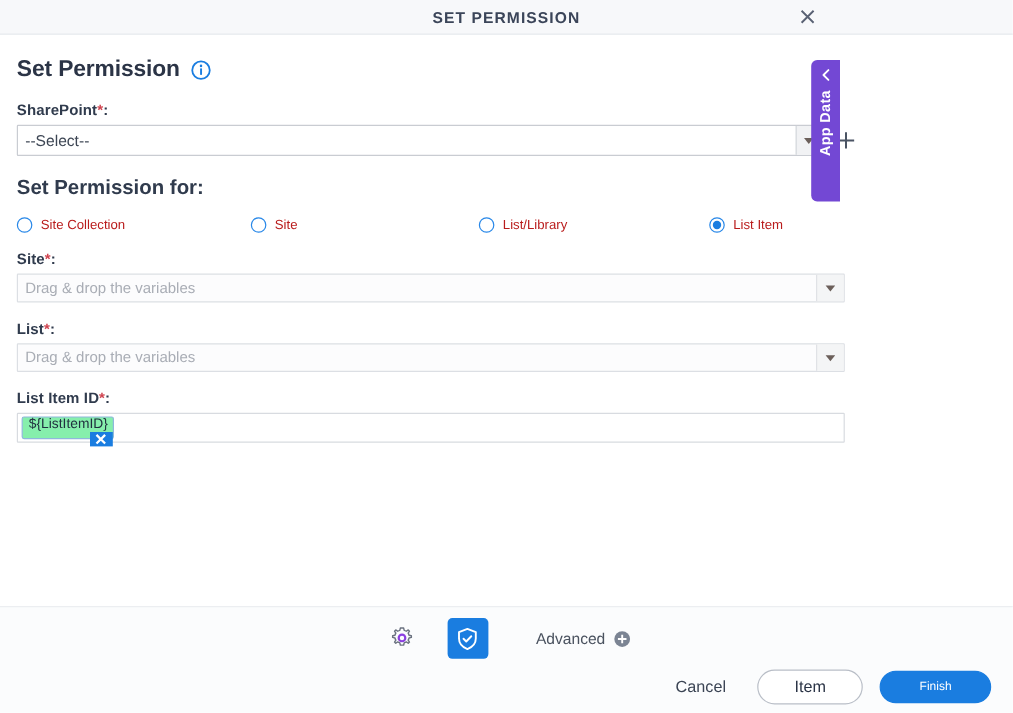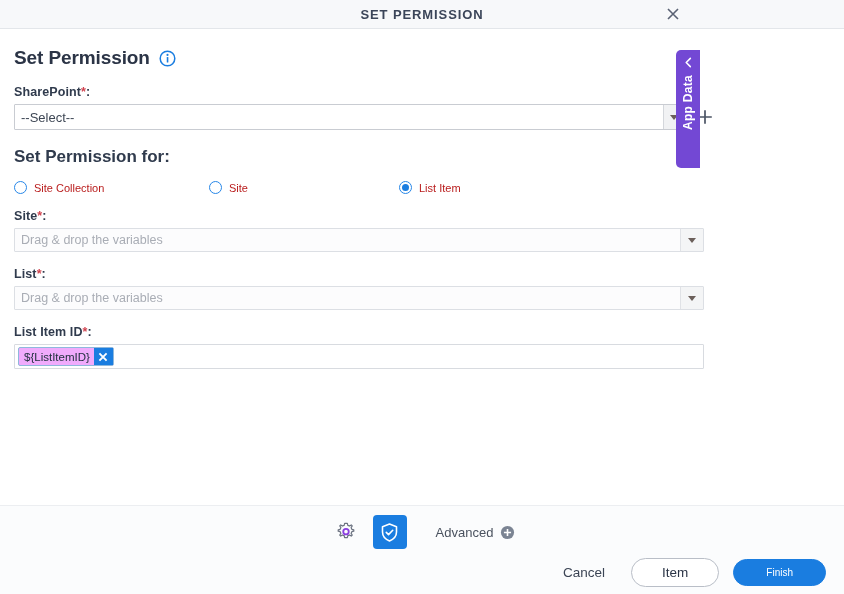--- a/index.html
+++ b/index.html
@@ -146,24 +146,25 @@
 
   .token-input {
     width: 690px; height: 25px;
     border: 1px solid #d8dbe0;
     background: #ffffff;
     display: flex; align-items: center;
     padding-left: 3px;
     border-radius: 1px;
   }
   .token {
-    display: flex; align-items: center; height: 19px;
-    background: #f0abfc;
+    display: flex; align-items: flex-end; height: 19px;
+    background: #86efac;
     border: 1px solid #8fb8dc;
     border-radius: 2px;
+    flex-direction: column;
   }
   .token-text {
     font-size: 11.5px; color: #20303f; padding: 0 4px 0 5px;
     white-space: nowrap;
   }
   .token-x {
     width: 19px; height: 17px; margin-right: 0px;
     background: #1a7de0;
     display: flex; align-items: center; justify-content: center;
     cursor: pointer;
@@ -171,21 +172,21 @@
 
   
   .footer {
     position: absolute; left: 0; top: 505px;
     width: 844px; height: 89px;
     background: #fbfcfd;
     border-top: 1px solid #eceef1;
   }
   .footer-tools {
     position: absolute; left: 0; top: 9px; width: 844px;
-    display: flex; align-items: center; justify-content: center; gap: 0px;
+    display: flex; align-items: center; justify-content: center; gap: 11px;
   }
   .tool-gear {
     width: 34px; height: 34px; margin-right: 10px;
     display: flex; align-items: center; justify-content: center;
     cursor: pointer;
   }
   .tool-shield {
     width: 34px; height: 34px;
     background: #1a7de0; border-radius: 4px;
     display: flex; align-items: center; justify-content: center;
@@ -285,20 +286,24 @@
 
       <div class="section-label">Set Permission for:</div>
       <div class="radio-row">
         <label class="radio-item i0">
           <span class="radio-outer"></span>
           <span class="radio-label">Site Collection</span>
         </label>
         <label class="radio-item i1">
           <span class="radio-outer"></span>
           <span class="radio-label">Site</span>
+        </label>
+        <label class="radio-item i2">
+          <span class="radio-outer"></span>
+          <span class="radio-label">List/Library</span>
         </label>
         <label class="radio-item checked">
           <span class="radio-outer">
               <span class="radio-inner"></span>
             </span>
           <span class="radio-label">List Item</span>
         </label>
       </div>
 
       <div class="field-block">

